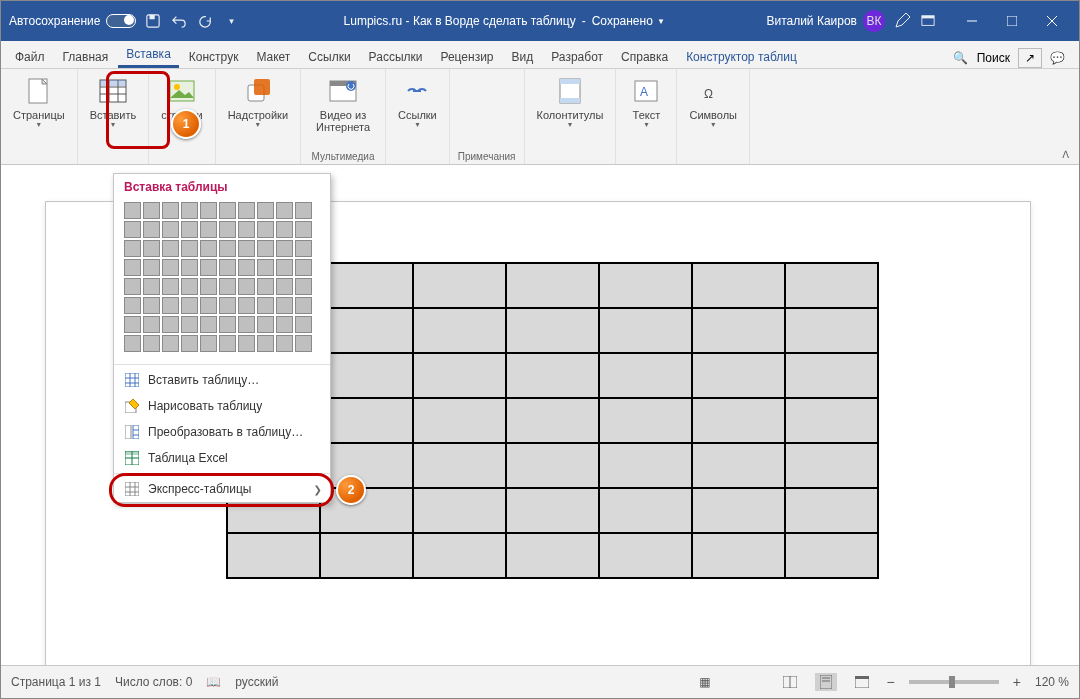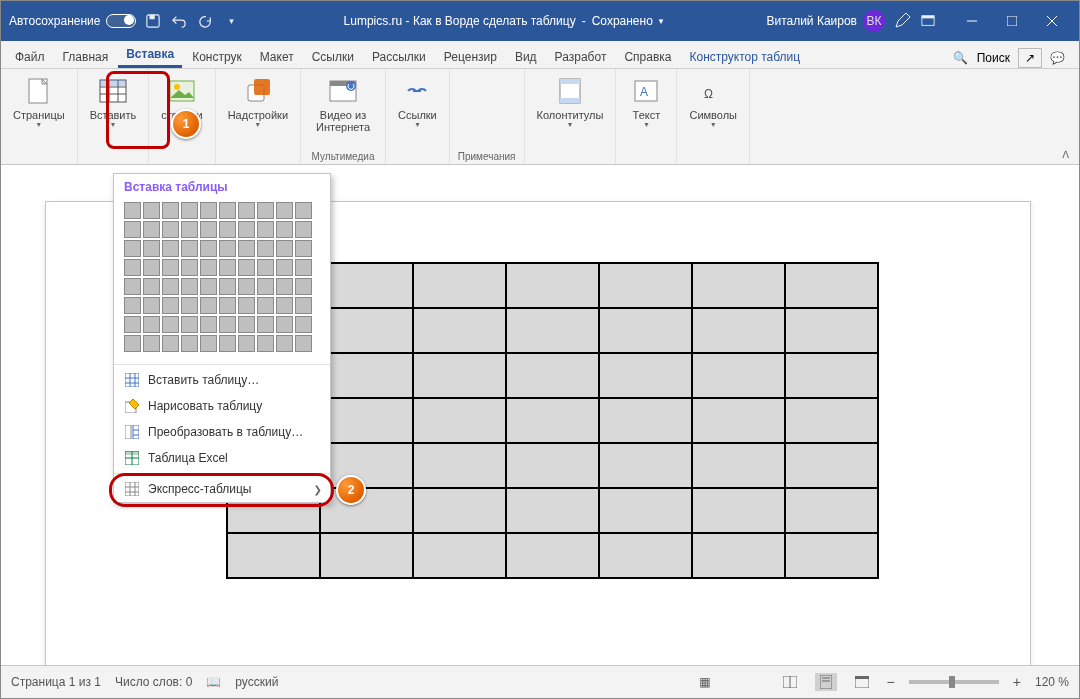--- a/index.html
+++ b/index.html
@@ -9,41 +9,41 @@
 .toggle{width:30px;height:14px;background:#406396;border-radius:7px;position:relative;border:1px solid #fff}
 .toggle::after{content:"";position:absolute;right:1px;top:0px;width:10px;height:10px;border-radius:50%;background:#fff}
 .qat-icon{width:18px;height:18px;opacity:.9;display:flex;align-items:center;justify-content:center}
 .doc-title{flex:1;text-align:center;font-size:12px;color:#fff;display:flex;justify-content:center;align-items:center;gap:6px}
 .user{display:flex;align-items:center;gap:6px;font-size:12px}
 .avatar{width:22px;height:22px;border-radius:50%;background:#6d28d9;display:flex;align-items:center;justify-content:center;font-size:9px;color:#ddd}
 .winbtns{display:flex;gap:2px;margin-left:8px}
 .winbtn{width:38px;height:28px;display:flex;align-items:center;justify-content:center;color:#fff}
 .tabs{height:28px;background:#F3F3F3;display:flex;align-items:end;padding:0 6px;gap:2px;border-bottom:1px solid #d0d0d0}
 .tab{padding:4px 8px;font-size:12px;color:#444;cursor:pointer}
-.tab.active{color:#2B579A;border-bottom:3px solid #2B579A;font-weight:700}
+.tab.active{color:#2B579A;border-bottom:3px solid #2B579A;font-weight:400}
 .tab.context{color:#2B579A}
 .tabs-right{margin-left:auto;display:flex;align-items:center;gap:8px;padding-right:8px}
 .share-btn{border:1px solid #bbb;padding:2px 6px;display:flex;align-items:center;gap:3px;font-size:11px}
 .ribbon{height:96px;background:#F3F3F3;border-bottom:1px solid #C6C6C6;display:flex;align-items:stretch;position:relative}
 .rgroup{border-right:1px solid #E1E1E1;display:flex;flex-direction:column;align-items:center;justify-content:flex-start;padding:4px 8px 2px;position:relative}
 .rgroup .items{flex:1;display:flex;align-items:flex-start;gap:6px}
 .rgroup .glabel{font-size:10px;color:#666;margin-top:auto;padding-top:2px}
 .rbtn{display:flex;flex-direction:column;align-items:center;gap:2px;min-width:44px;padding:2px 4px;cursor:pointer}
 .rbtn .icn{width:32px;height:32px;display:flex;align-items:center;justify-content:center}
 .rbtn .lbl{font-size:11px;color:#444;text-align:center;line-height:1.1}
 .rbtn .drop{font-size:8px;color:#666;line-height:.6}
 .collapse{position:absolute;right:10px;bottom:4px;font-size:10px;color:#666}
 .table-hilite{position:absolute;left:105px;top:2px;width:64px;height:78px;border:3px solid #C00000;border-radius:8px;pointer-events:none}
 .docarea{position:absolute;left:0;right:0;top:164px;bottom:24px;background:#fff;overflow:hidden}
 .page{position:absolute;left:44px;top:36px;right:48px;bottom:-40px;background:#fff;border:1px solid #C6C6C6;box-shadow:0 2px 6px rgba(0,0,0,.1)}
 .wtable{position:absolute;left:180px;top:60px;border-collapse:collapse}
 .wtable td{width:93px;height:45px;border:2px solid #000;background:#D9D9D9}
 
 .tmenu{position:absolute;left:112px;top:172px;width:218px;background:#fff;border:1px solid #C6C6C6;box-shadow:2px 3px 6px rgba(0,0,0,.25);z-index:10}
-.tmenu .hdr{padding:6px 10px;font-weight:600;font-size:12px;color:#8b5cf6}
+.tmenu .hdr{padding:6px 10px;font-weight:600;font-size:12px;color:#be185d}
 .gridpick{padding:2px 10px 8px}
 .gridpick .row{display:flex;gap:2px}
 .gridpick .cell{width:17px;height:17px;background:#BFBFBF;border:1px solid #8a8a8a;margin-bottom:2px}
 .tmenu .sep{height:1px;background:#E1E1E1;margin:2px 0}
 .mitem{display:flex;align-items:center;gap:8px;padding:5px 10px;font-size:12px;color:#333;cursor:pointer;position:relative}
 .mitem .micn{width:16px;height:16px;display:flex;align-items:center;justify-content:center}
 .mitem .arrow{position:absolute;right:8px;font-size:10px;color:#666}
 .express-hilite{position:absolute;left:108px;top:472px;width:225px;height:34px;border:3px solid #C00000;border-radius:16px;pointer-events:none;z-index:11}
 .marker{position:absolute;width:30px;height:30px;border-radius:50%;background:radial-gradient(circle at 30% 30%,#FF9B3A,#E06000 70%);border:2px solid #fff;box-shadow:0 1px 3px rgba(0,0,0,.5);display:flex;align-items:center;justify-content:center;color:#fff;font-weight:700;font-size:15px;z-index:20}
 .status{position:absolute;left:0;right:0;bottom:0;height:24px;background:#F3F3F3;border-top:1px solid #C6C6C6;display:flex;align-items:center;padding:16px 10px;gap:14px;font-size:11px;color:#555}

